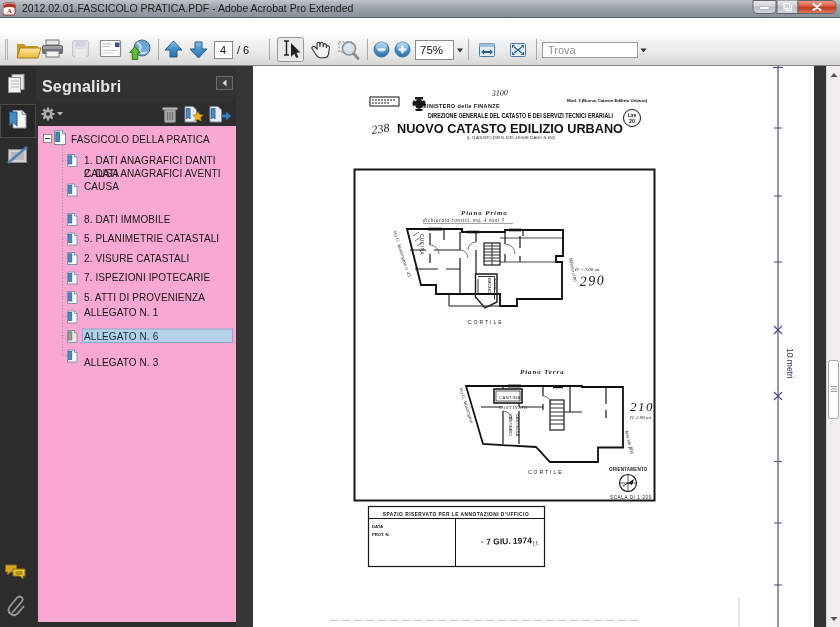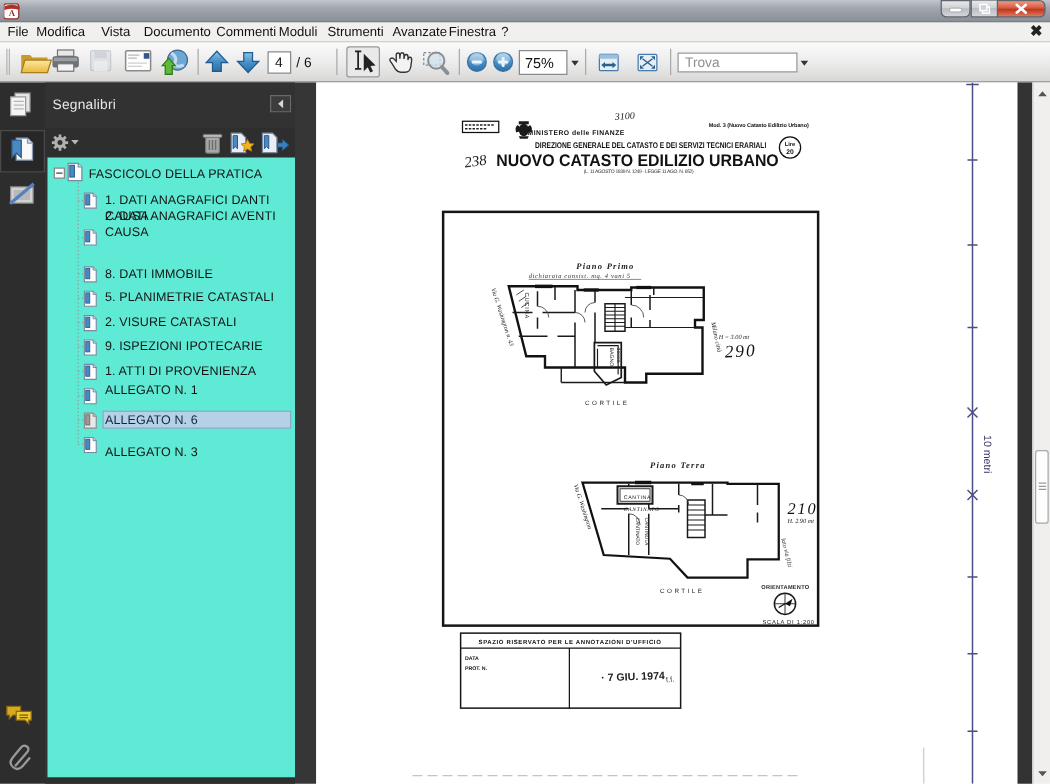--- a/index.html
+++ b/index.html
@@ -16,37 +16,38 @@
   #menubar span{position:absolute;top:2px;font-size:10.5px;color:#111;}
   
   #toolbar{left:0;top:34px;width:840px;height:31px;
     background:linear-gradient(#fbfbfb, #e9e9e9 60%, #d8d7d5 100%);
     border-bottom:1px solid #828282;}
   
   #rail{left:0;top:66px;width:36px;height:561px;background:#2d2d2d;}
   #panel{left:36px;top:66px;width:200px;height:561px;background:#323232;}
   #phead{left:36px;top:66px;width:200px;height:36px;background:#323232;}
   #ptool{left:36px;top:102px;width:200px;height:24px;background:#2e2e2e;}
-  #plist{left:38px;top:126px;width:198px;height:496px;background:#5eead4;overflow:hidden;}
+  #plist{left:38px;top:126px;width:198px;height:496px;background:#f9a8d4;overflow:hidden;}
   #pbottom{left:36px;top:622px;width:200px;height:5px;background:#2e2e2e;}
   #gutter{left:236px;top:66px;width:17px;height:561px;background:#363636;}
   #doc{left:253px;top:66px;width:561px;height:561px;background:#ffffff;}
   #rstrip{left:814px;top:66px;width:12px;height:561px;background:#333333;}
   #sbar{left:826px;top:66px;width:14px;height:561px;background:#f0efed;border-left:1px solid #d8d8d8;box-sizing:border-box;}
   .ti{position:absolute;font-size:10px;line-height:13px;letter-spacing:0.1px;color:#141414;white-space:nowrap;}
 </style>
 </head>
 <body>
 <div id="win">
   <div id="titlebar" class="abs"></div>
   <svg class="abs" style="left:3px;top:2px" width="14" height="14">
     <rect x="0" y="1" width="12" height="12" rx="2" fill="#fdfdfd" stroke="#9c3030" stroke-width="1"></rect>
     <path d="M0.5,3 Q6,0.5 12.5,3 L12.5,6 Q6,4 0.5,6 Z" fill="#b03028"></path>
     <text x="6.5" y="11" font-size="7" font-weight="bold" fill="#a03028" text-anchor="middle" font-family="Liberation Serif,serif">A</text>
   </svg>
+  <div id="titletext" class="abs">2012.02.01.FASCICOLO PRATICA.PDF - Adobe Acrobat Pro Extended</div>
   <svg class="abs" style="left:752px;top:0" width="86" height="16">
     <defs>
       <linearGradient id="btng" x1="0" y1="0" x2="0" y2="1">
         <stop offset="0" stop-color="#e9eaec"></stop>
           <stop offset="0.45" stop-color="#cfd2d6"></stop>
         <stop offset="0.5" stop-color="#b9bdc3"></stop>
           <stop offset="1" stop-color="#d6d9dd"></stop>
       </linearGradient>
       <linearGradient id="btnr" x1="0" y1="0" x2="0" y2="1">
         <stop offset="0" stop-color="#f0a088"></stop>
@@ -56,33 +57,20 @@
       </linearGradient>
     </defs>
     <path d="M1,0 H24 V8 Q24,13 19,13 H6 Q1,13 1,8 Z" fill="url(#btng)" stroke="#60666d" stroke-width="1" transform="translate(0,0.5)"></path>
     <rect x="25" y="0" width="21" height="13.5" fill="url(#btng)" stroke="#60666d" stroke-width="1"></rect>
     <path d="M46,0.5 H79 Q84,0.5 84,5.5 V8.5 Q84,13.5 79,13.5 H46 Z" fill="url(#btnr)" stroke="#60666d" stroke-width="1"></path>
     <rect x="7.5" y="6.5" width="10" height="3" rx="1.5" fill="#fff" stroke="#888" stroke-width="0.5"></rect>
     <rect x="34" y="5.5" width="5.5" height="5" fill="none" stroke="#fff" stroke-width="1.2"></rect>
     <rect x="32" y="3.5" width="5.5" height="5" fill="#cfd2d6" stroke="#fff" stroke-width="1.2"></rect>
     <path d="M61.5,4 L68.5,10 M68.5,4 L61.5,10" stroke="#fff" stroke-width="2.2" stroke-linecap="round"></path>
   </svg>
-  <div id="menubar" class="abs">
-    <span style="left:6px">File</span>
-    <span style="left:29px">Modifica</span>
-    <span style="left:81px">Vista</span>
-    <span style="left:115px">Documento</span>
-    <span style="left:173px">Commenti</span>
-    <span style="left:223px">Moduli</span>
-    <span style="left:262px">Strumenti</span>
-    <span style="left:314px">Avanzate</span>
-    <span style="left:359px">Finestra</span>
-    <span style="left:401px">?</span>
-    <span style="left:824px;top:0;font-size:12px;font-weight:bold;color:#222">✖</span>
-  </div>
   <div id="toolbar" class="abs"></div>
   <svg class="abs" style="left:0;top:34px" width="840" height="31">
     <defs>
       <linearGradient id="blueg" x1="0" y1="0" x2="0" y2="1">
         <stop offset="0" stop-color="#8ec4ea"></stop>
           <stop offset="0.5" stop-color="#4790c8"></stop>
           <stop offset="1" stop-color="#2f6ea8"></stop>
       </linearGradient>
       <linearGradient id="foldg" x1="0" y1="0" x2="0" y2="1">
         <stop offset="0" stop-color="#ffe9a0"></stop>
@@ -210,21 +198,21 @@
       <path d="M8,5 h12 v7 h-2 v3 l-3,-3 h-7 Z" fill="#f0c830" stroke="#8a6a10"></path>
       <path d="M10.5,8 h7 M10.5,10 h7" stroke="#7a5a08" stroke-width="1"></path>
     </g>
 
     <g transform="translate(8,530)">
       <path d="M4,17 L13.5,6 Q16,3 13.5,1.2 Q11,-0.5 8.8,2 L2.2,10 Q-1.5,14.5 2.5,17.8 Q6.5,21 10.2,16.8 L16,10" fill="none" stroke="#9a9a9a" stroke-width="1.8"></path>
     </g>
   </svg>
   <div id="panel" class="abs"></div>
   <div id="phead" class="abs">
-    <span style="position:absolute;left:6px;top:12px;font-size:11px;font-weight:normal;color:#e8e8e8;letter-spacing:0.2px">Segnalibri</span>
+    <span style="position:absolute;left:6px;top:12px;font-size:16px;font-weight:bold;color:#e8e8e8;letter-spacing:0.2px">Segnalibri</span>
     <svg style="position:absolute;left:180px;top:10px" width="17" height="14">
       <rect x="0.5" y="0.5" width="16" height="13" fill="#3c3c3c" stroke="#6a6a6a"></rect>
       <path d="M10.5,3.5 L6.5,7 L10.5,10.5 Z" fill="#d8d8d8"></path>
     </svg>
   </div>
   <div id="ptool" class="abs">
     <svg style="position:absolute;left:0;top:0" width="200" height="24">
 
       <g transform="translate(12,12)">
         <g fill="none" stroke="#b0b0b0" stroke-width="2.2">
@@ -292,22 +280,22 @@
       <use href="#bmk" x="29" y="183.5"></use>
       <use href="#bmkg" x="29" y="203"></use>
       <use href="#bmk" x="29" y="222.5"></use>
     </svg>
     <div class="ti" style="left:33px;top:7px">FASCICOLO DELLA PRATICA</div>
     <div class="ti" style="left:46px;top:27.5px">1. DATI ANAGRAFICI DANTI<br>CAUSA</div>
     <div class="ti" style="left:46px;top:41px">2. DATI ANAGRAFICI AVENTI<br>CAUSA</div>
     <div class="ti" style="left:46px;top:86.5px">8. DATI IMMOBILE</div>
     <div class="ti" style="left:46px;top:106px">5. PLANIMETRIE CATASTALI</div>
     <div class="ti" style="left:46px;top:125.5px">2. VISURE CATASTALI</div>
-    <div class="ti" style="left:46px;top:145px">9. ISPEZIONI IPOTECARIE</div>
-    <div class="ti" style="left:46px;top:164.5px">1. ATTI DI PROVENIENZA</div>
+    <div class="ti" style="left:46px;top:145px">7. ISPEZIONI IPOTECARIE</div>
+    <div class="ti" style="left:46px;top:164.5px">5. ATTI DI PROVENIENZA</div>
     <div class="ti" style="left:46px;top:180px">ALLEGATO N. 1</div>
     <div class="ti" style="left:46px;top:203.5px;color:#10283e">ALLEGATO N. 6</div>
     <div class="ti" style="left:46px;top:230px">ALLEGATO N. 3</div>
   </div>
   <div id="pbottom" class="abs"></div>
   <div id="gutter" class="abs"></div>
   <div id="doc" class="abs">
   <svg width="561" height="561" style="position:absolute;left:0;top:0" font-family="Liberation Sans, sans-serif">
 
     <text x="239" y="30" font-size="8" font-style="italic" font-family="Liberation Serif, serif" fill="#222" transform="rotate(-4 239 30)">3100</text>

